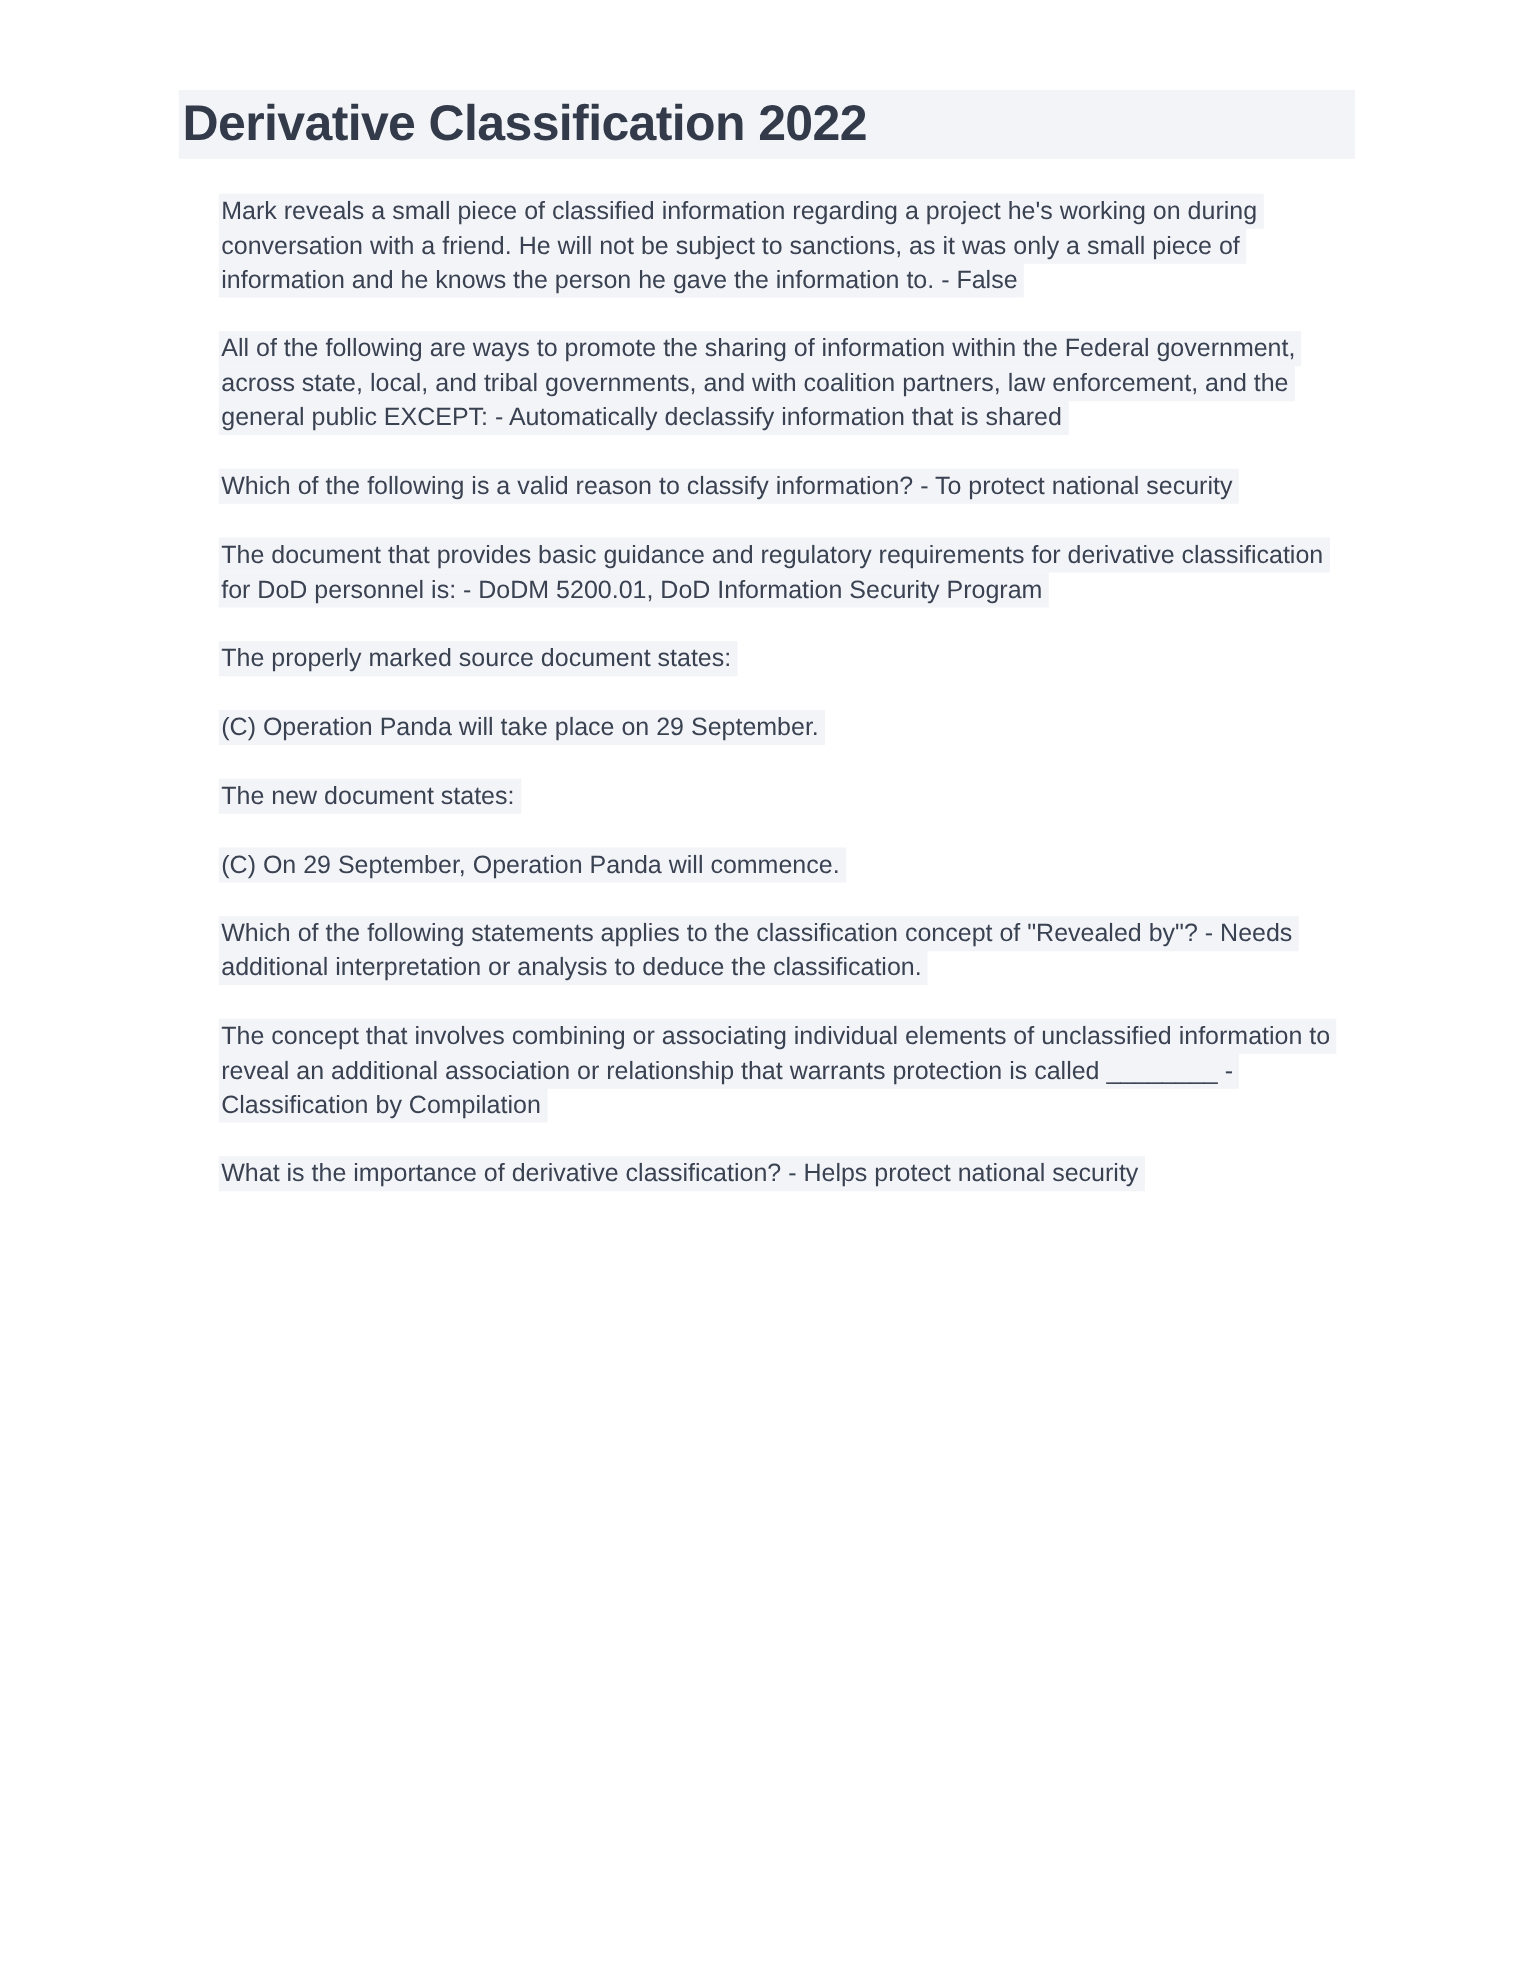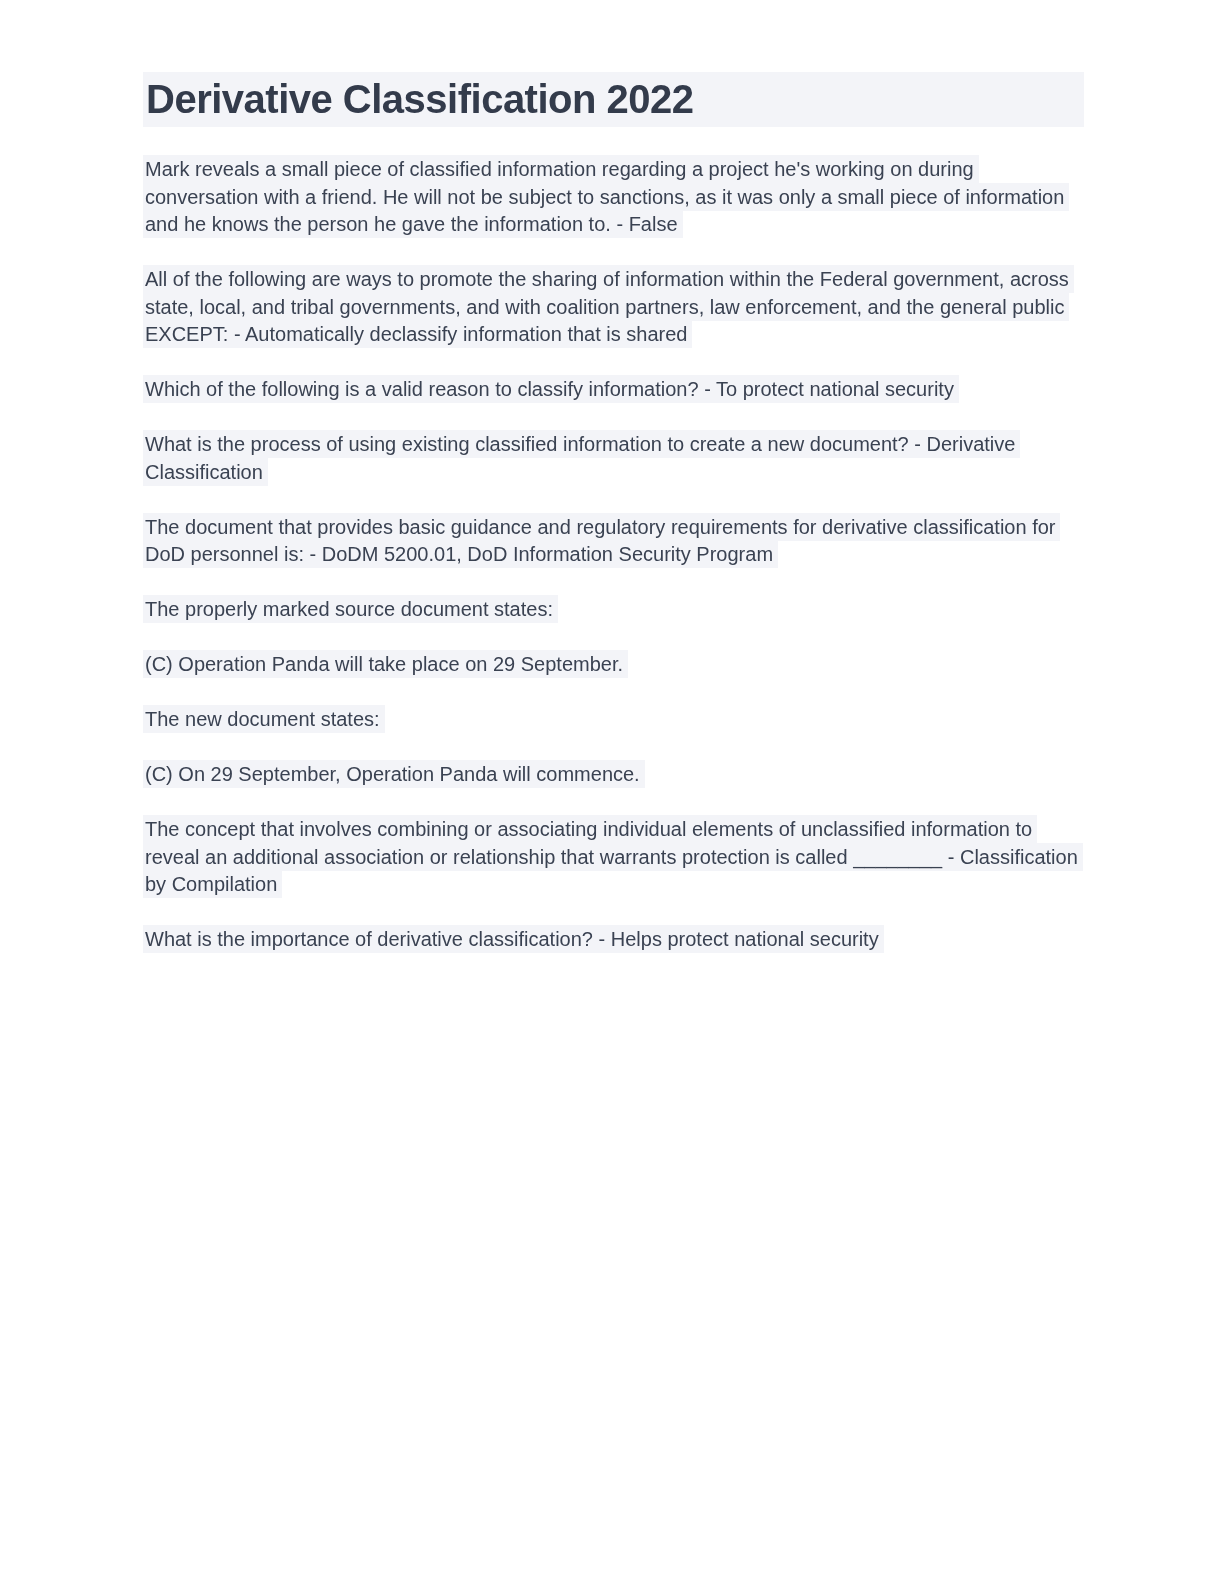--- a/index.html
+++ b/index.html
@@ -44,33 +44,34 @@
     margin: 0 0 27.5px 0;
   }
   .doc-body p:last-child {
     margin-bottom: 0;
   }
   .hl {
     background: var(--hl, #f3f4f8);
     padding: 3px 5px 3px 2px;
     -webkit-box-decoration-break: clone;
     box-decoration-break: clone;
+    margin-left: 32px;
   }
 </style>
 </head>
 <body>
 
 <div class="page">
   <h1 class="title">Derivative Classification 2022</h1>
   <div class="doc-body" id="doc-body">
       <p><span class="hl">Mark reveals a small piece of classified information regarding a project he's working on during conversation with a friend. He will not be subject to sanctions, as it was only a small piece of information and he knows the person he gave the information to. - False</span></p>
       <p><span class="hl">All of the following are ways to promote the sharing of information within the Federal government, across state, local, and tribal governments, and with coalition partners, law enforcement, and the general public EXCEPT: - Automatically declassify information that is shared</span></p>
       <p><span class="hl">Which of the following is a valid reason to classify information? - To protect national security</span></p>
-      <p><span class="hl">What is the process of using existing classified information to create a new document? - Derivative Classification</span></p>
       <p><span class="hl">The document that provides basic guidance and regulatory requirements for derivative classification for DoD personnel is: - DoDM 5200.01, DoD Information Security Program</span></p>
       <p><span class="hl">The properly marked source document states:</span></p>
       <p><span class="hl">(C) Operation Panda will take place on 29 September.</span></p>
       <p><span class="hl">The new document states:</span></p>
       <p><span class="hl">(C) On 29 September, Operation Panda will commence.</span></p>
+      <p><span class="hl">Which of the following statements applies to the classification concept of "Revealed by"? - Needs additional interpretation or analysis to deduce the classification.</span></p>
       <p><span class="hl">The concept that involves combining or associating individual elements of unclassified information to reveal an additional association or relationship that warrants protection is called ________ - Classification by Compilation</span></p>
       <p><span class="hl">What is the importance of derivative classification? - Helps protect national security</span></p>
     </div>
 </div>
 
 </body></html>

